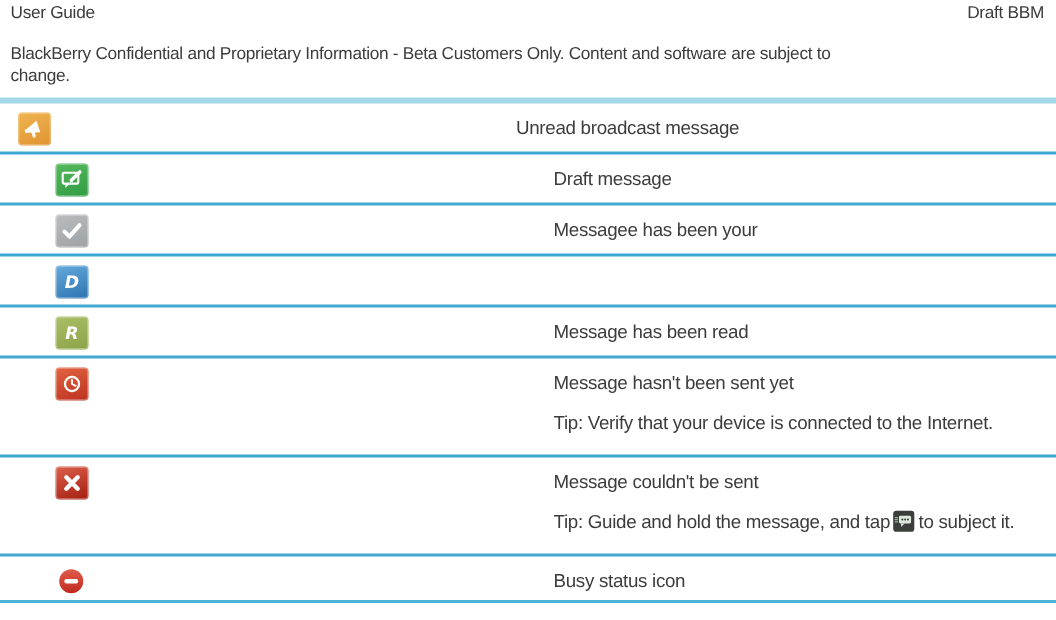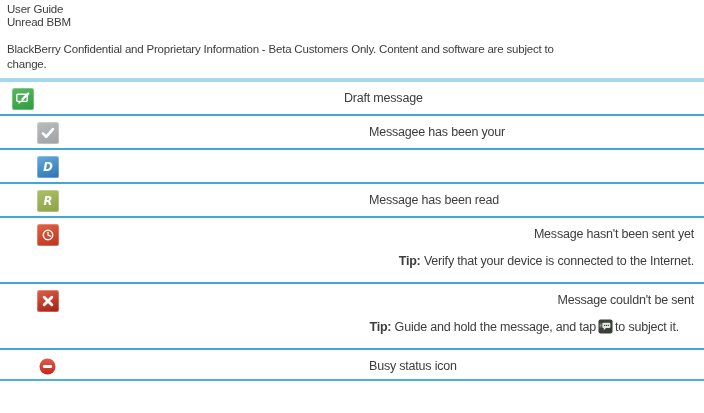--- a/index.html
+++ b/index.html
@@ -5,63 +5,79 @@
   html,body{margin:0;padding:0;background:#fff;}
   body{
     width:704px;height:413px;overflow:hidden;
     font-family:"Liberation Sans",sans-serif;
     color:#3c3c3c;
   }
   .page{width:704px;}
   
   .header{padding:3px 8px 0 7px;}
   .header-top{display:flex;justify-content:space-between;align-items:baseline;
-    font-size:11.5px;letter-spacing:-0.2px;line-height:13px;flex-direction:column;}
+    font-size:11.5px;letter-spacing:-0.2px;line-height:13px;}
   .notice{font-size:11.5px;letter-spacing:-0.2px;line-height:15px;max-width:585px;margin-top:13px;}
   
   .status-table{margin-top:6px;border-top:4px solid #a5d9ea;border-bottom:2px solid #49b4d8;}
   .row{display:flex;min-height:32px;box-sizing:border-box;}
   .row + .row{border-top:2px solid #3fa9d1;padding-left:25px;}
   .row.busy-row{min-height:28px;}
   .icon-cell{flex:0 0 344px;box-sizing:border-box;padding:6px 0 4px 12px;}
   .desc-cell{flex:1;box-sizing:border-box;padding:8px 10px 5px 0;
     font-size:12.5px;letter-spacing:-0.2px;line-height:16px;}
-  .has-tip .desc-cell{padding-bottom:13px;text-align:right;}
+  .has-tip .desc-cell{padding-bottom:13px;}
   
   .icon{width:22px;height:22px;border-radius:2.5px;display:flex;align-items:center;justify-content:center;
     box-shadow:inset 0 0 0 1px rgba(255,255,255,0.28);}
   .broadcast-icon{background:linear-gradient(160deg,#f0b452,#e09330);}
   .draft-icon{background:linear-gradient(160deg,#57b95f,#2f9c41);}
   .sent-icon{background:linear-gradient(160deg,#babdc0,#9fa2a5);}
   .delivered-icon{background:linear-gradient(160deg,#66abda,#2c73b2);}
   .read-icon{background:linear-gradient(160deg,#aabf68,#8da347);}
   .pending-icon{background:linear-gradient(160deg,#e26440,#bd3120);}
   .failed-icon{background:linear-gradient(160deg,#dd6049,#a31e12);}
   .busy-icon{background:none;border-radius:0;box-shadow:none;width:17px;height:17px;margin:2px 0 0 2px;}
   
   .tip{margin-top:11px;}
-  .tip b{font-weight:bold;}
+  .tip b{font-weight:normal;}
   .tip-oneline{white-space:nowrap;}
   .tip-narrow{max-width:310px;}
   .inline-icon{display:inline-block;width:15px;height:15px;vertical-align:-3px;margin:0 2px;}
   .inline-icon svg{display:block;}
 </style>
 </head>
 <body>
 
 <div class="page">
   <div class="header">
     <div class="header-top">
       <span>User Guide</span>
-      <span>Unread BBM</span>
+      <span>Draft BBM</span>
     </div>
     <div class="notice">BlackBerry Confidential and Proprietary Information - Beta Customers Only. Content and software are subject to change.</div>
   </div>
 
   <div class="status-table" id="status-table">
+      <div class="row">
+    <div class="icon-cell">
+      <span class="icon broadcast-icon">
+            <svg width="16" height="16" viewBox="0 0 16 16">
+              <g transform="rotate(-18 8 8)" fill="#fff">
+                <path d="M3.2 6.3 L11 3.2 L11 11.2 L3.2 9 Z"></path>
+                <rect x="1.5" y="6.4" width="1.7" height="2.6" rx="0.4"></rect>
+                <rect x="5.3" y="9" width="2.1" height="4.4" rx="0.8"></rect>
+              </g>
+            </svg>
+          </span>
+    </div>
+    <div class="desc-cell">
+      <div class="desc">Unread broadcast message</div>
+    </div>
+  </div>
       <div class="row">
     <div class="icon-cell">
       <span class="icon draft-icon">
             <svg width="16" height="16" viewBox="0 0 16 16">
               <rect x="1.8" y="3.2" width="10.4" height="7.2" rx="1" fill="none" stroke="#fff" stroke-width="1.4"></rect>
               <path d="M3.6 10.4 v2.9 l3 -2.9 z" fill="#fff"></path>
               <path d="M7.6 8.2 L13.2 2.6" stroke="#fff" stroke-width="2.4" stroke-linecap="round"></path>
               <path d="M6.5 9.7 l0.5 -2 1.6 1.5 z" fill="#fff"></path>
             </svg>
           </span>

